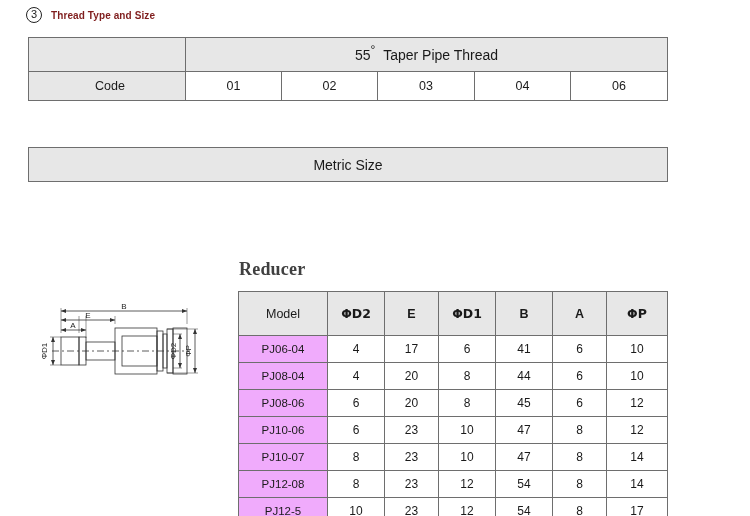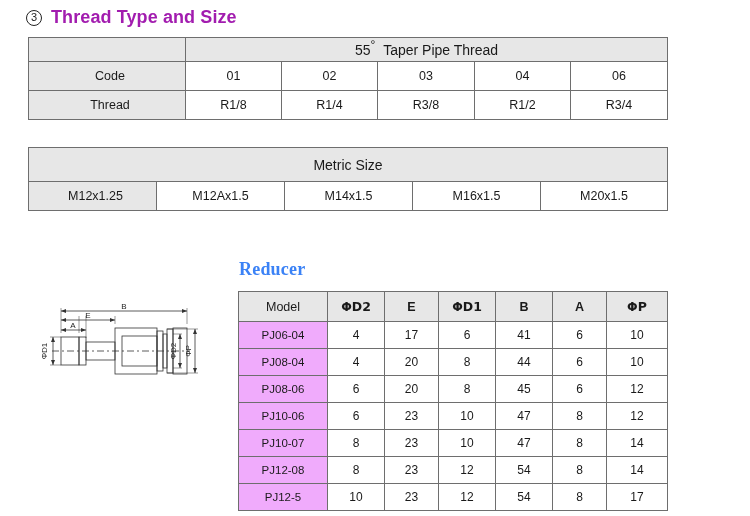--- a/index.html
+++ b/index.html
@@ -31,24 +31,24 @@
     height: 16px;
     border: 1.2px solid #222;
     border-radius: 50%;
     font-size: 11px;
     line-height: 1;
     font-weight: 400;
     color: #222;
     padding-bottom: 1px;
   }
   .section-title {
-    font-size: 18px;
+    font-size: 10px;
     font-weight: bold;
     letter-spacing: 0.1px;
-    color: #a21caf;
+    color: #7f1d1d;
   }
 
   
   table.spec {
     position: absolute;
     border-collapse: collapse;
     table-layout: fixed;
     background: #fff;
   }
   table.spec td {
@@ -63,38 +63,38 @@
   table.spec td.shade { background: #e7e7e7; padding-left: 8px; }
   table.spec td.head-span {
     background: #e7e7e7;
     font-size: 14px;
   }
   table.spec td.blank { background: #e7e7e7; border-right-color:#6e6e6e; }
 
   
   #thread-table { left: 28px; top: 37px; width: 639px; }
   #thread-table tr { height: 29px; }
-  #thread-table tr.r-head { height: 24px; }
+  #thread-table tr.r-head { height: 34px; }
 
   
   #metric-table { left: 28px; top: 147px; width: 639px; }
   #metric-table tr { height: 29px; margin-left: 19px; }
   #metric-table tr.r-head { height: 34px; }
 
   .deg { font-size: 12px; vertical-align: super; line-height: 0; }
 
   
   .reducer-heading {
     position: absolute;
     left: 239px;
     top: 259px;
     font-family: "Liberation Serif", serif;
     font-size: 18px;
     font-weight: bold;
-    color: #3b82f6;
+    color: #404040;
     letter-spacing: 0.2px;
   }
 
   #reducer-table {
     position: absolute;
     left: 238px;
     top: 291px;
     width: 429px;
     border-collapse: collapse;
     table-layout: fixed;
@@ -107,21 +107,21 @@
     font-size: 12px;
     font-weight: normal;
     color: #1a1a1a;
     height: 27px;
     padding: 0 2px;
     white-space: nowrap;
   }
   #reducer-table tr.head td {
     background: #e7e7e7;
     font-size: 12.5px;
-    height: 30px;
+    height: 44px;
   }
   #reducer-table tr.head td.bold-h { font-weight: bold; }
   #reducer-table td.model-cell {
     background: #f0abfc;
     font-size: 11.5px;
   }
   .phi { font-family: "DejaVu Sans", sans-serif; }
 
   
   #drawing {
@@ -160,49 +160,34 @@
       </td>
     </tr>
     <tr>
       <td class="shade">Code</td>
       <td>01</td>
       <td>02</td>
       <td>03</td>
       <td>04</td>
       <td>06</td>
     </tr>
-    <tr>
-      <td class="shade">Thread</td>
-      <td>R1/8</td>
-      <td>R1/4</td>
-      <td>R3/8</td>
-      <td>R1/2</td>
-      <td>R3/4</td>
-    </tr>
   </tbody>
 </table>
 
 <table class="spec" id="metric-table">
   <colgroup>
     <col style="width:128px">
       <col style="width:128px">
       <col style="width:128px">
     <col style="width:128px">
       <col style="width:127px">
   </colgroup>
   <tbody>
     <tr class="r-head">
       <td class="head-span" colspan="5">Metric Size</td>
-    </tr>
-    <tr>
-      <td class="shade">M12x1.25</td>
-      <td>M12Ax1.5</td>
-      <td>M14x1.5</td>
-      <td>M16x1.5</td>
-      <td>M20x1.5</td>
     </tr>
   </tbody>
 </table>
 
 <div class="reducer-heading">Reducer</div>
 
 <table id="reducer-table">
   <colgroup>
     <col style="width:89px">
       <col style="width:57px">

